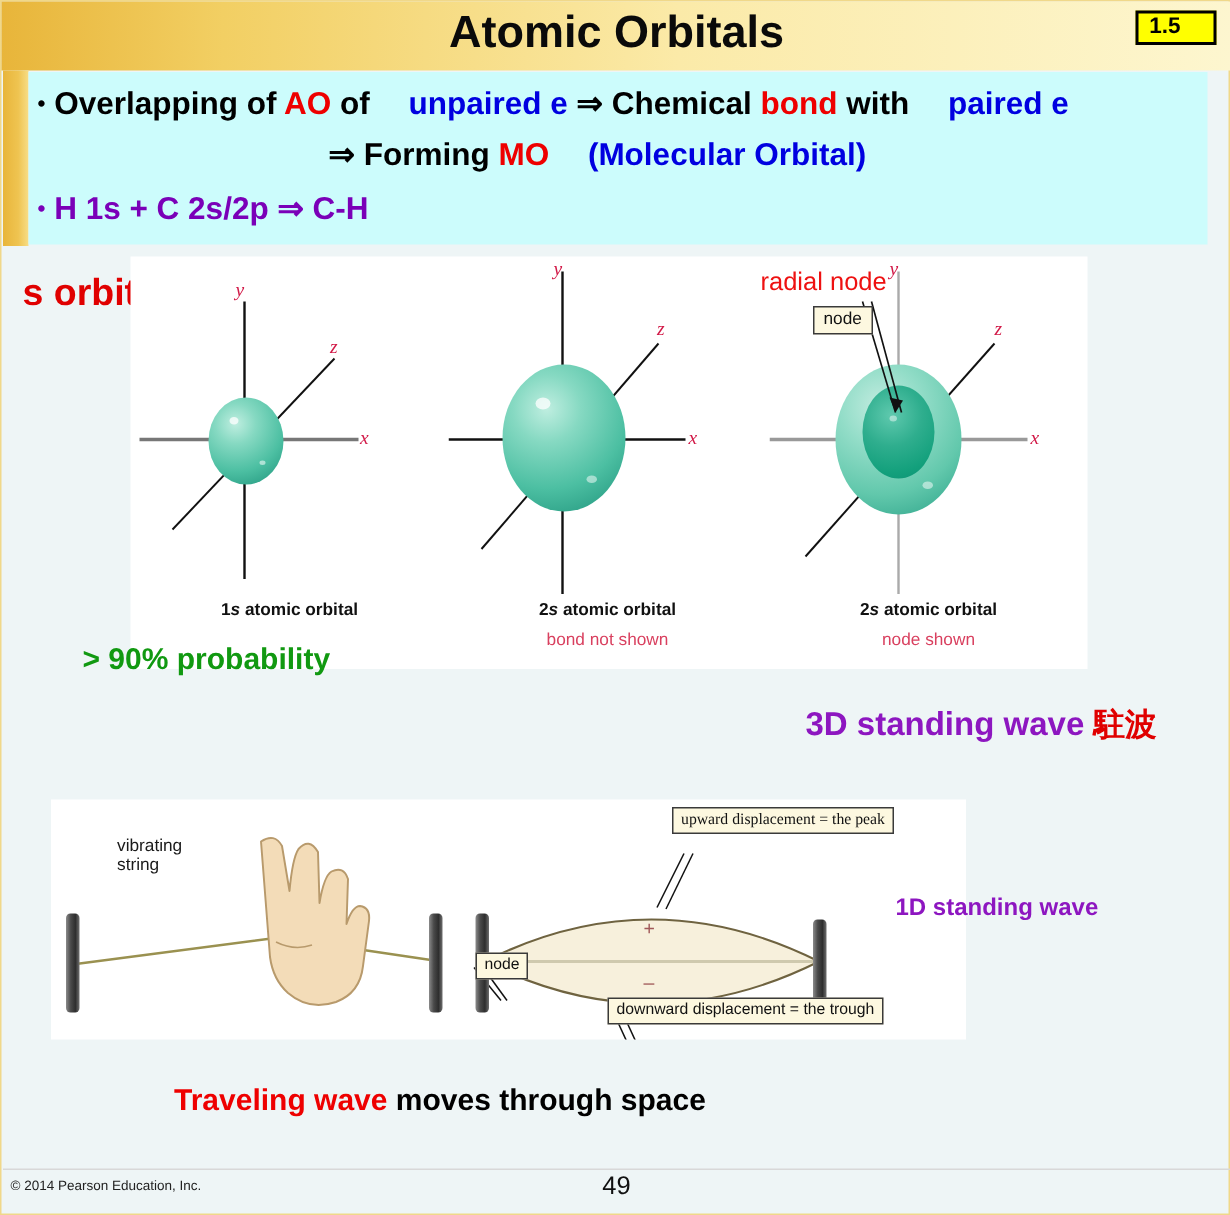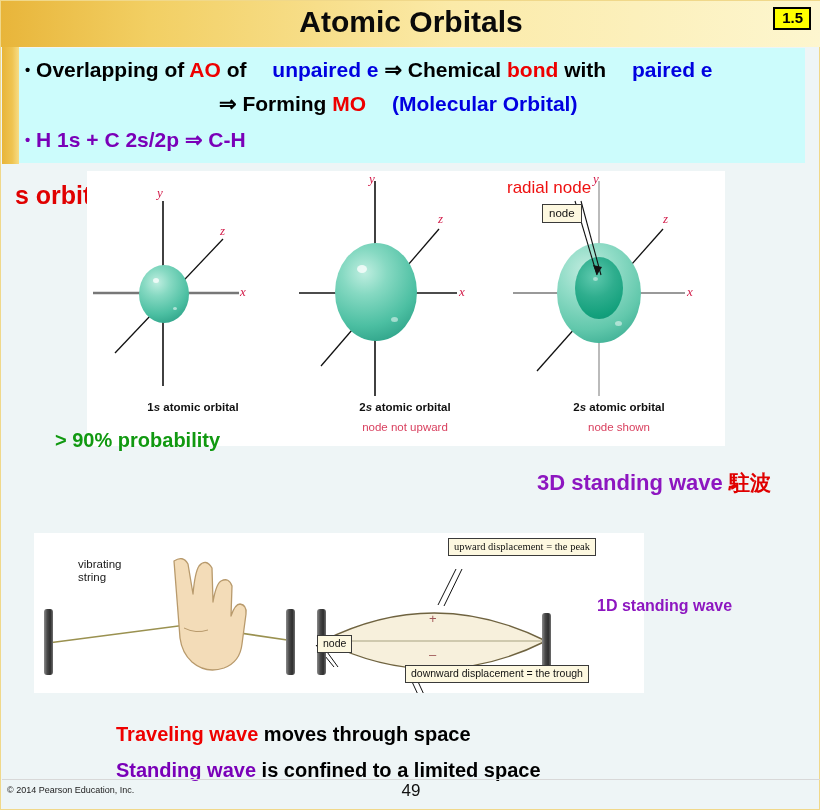--- a/index.html
+++ b/index.html
@@ -43,21 +43,21 @@
     letter-spacing: 0px;
   }
   .badge {
     position: absolute;
     right: 10px; top: 6px;
     background: #ffff00;
     border: 2px solid #000;
     color: #000;
     font-size: 15px;
     font-weight: bold;
-    padding: 0px 6px 1px 7px;
+    padding: 0px 22px 1px 7px;
     line-height: 18px;
   }
 
   
   .left-rail {
     position: absolute;
     left: 1px; top: 46px;
     width: 17px;
     height: 117px;
     background: linear-gradient(to right, #e8b53a 0%, #efc451 60%, #f7dd86 100%);
@@ -346,21 +346,21 @@
       <div class="ax-label" style="left:139px; top:40px;">z</div>
 
       <div class="sphere" style="left:36px; top:72px; width:82px; height:98px;">
         <div class="spec" style="left:22px; top:22px; width:10px; height:8px;"></div>
         <div class="spec" style="left:56px; top:74px; width:7px; height:5px; background:rgba(255,255,255,0.5);"></div>
       </div>
 
       <div class="caption" style="top:230px;">
         <span>2</span><span class="ital">s</span><span> atomic orbital</span>
       </div>
-      <div class="sub-caption" style="top:250px;">node not upward</div>
+      <div class="sub-caption" style="top:250px;">bond not shown</div>
     </div>
 
     <div class="orb-cell cell3">
       <svg class="axes" viewBox="0 0 212 240">
         <line x1="86" y1="10" x2="86" y2="225" stroke="#aaa" stroke-width="1.6"></line>
         <line x1="0" y1="122" x2="172" y2="122" stroke="#999" stroke-width="2.2"></line>
         <line x1="24" y1="200" x2="150" y2="58" stroke="#111" stroke-width="1.3"></line>
       </svg>
       <div class="ax-label" style="left:80px; top:0px;">y</div>
       <div class="ax-label" style="left:174px; top:113px;">x</div>
@@ -437,21 +437,18 @@
 
     <div class="sign" style="left:395px; top:78px;">+</div>
     <div class="sign" style="left:395px; top:114px;">–</div>
   </div>
 
   <div class="sw1d">1D standing wave</div>
 
   <div class="bottom-line bl1">
     <span class="red">Traveling wave</span><span> moves through space</span>
   </div>
-  <div class="bottom-line bl2">
-    <span class="purple">Standing wave</span><span> is confined to a limited space</span>
-  </div>
 
   <div class="footer-rule"></div>
   <div class="copyright">© 2014 Pearson Education, Inc.</div>
   <div class="page-num">49</div>
 
 </div>
 
 </body></html>

